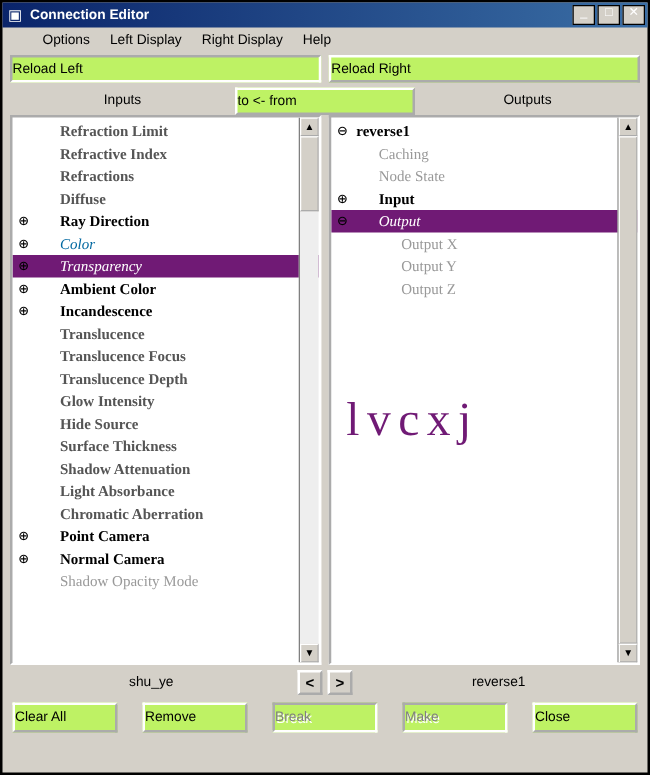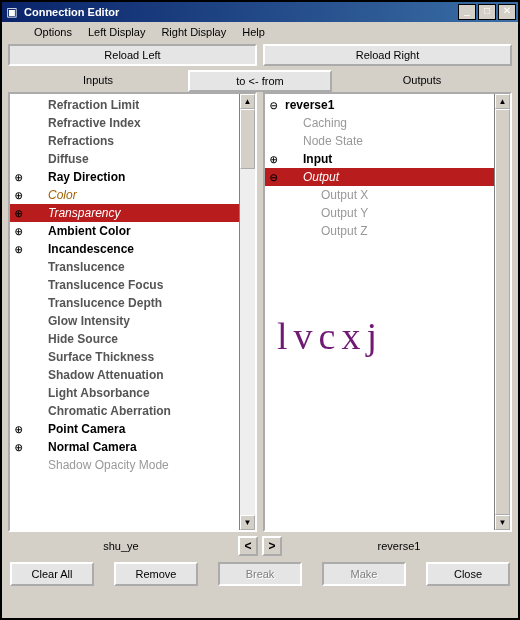--- a/index.html
+++ b/index.html
@@ -6,44 +6,44 @@
 .window{width:520px;height:620px;background:#d4d0c8;border:2px solid #000;box-sizing:border-box;position:relative;}
 .titlebar{height:20px;background:linear-gradient(to right,#0a246a,#3a6ea5);color:#fff;display:flex;align-items:center;padding:0 2px;}
 .titlebar .icon{width:16px;height:16px;margin-right:4px;display:flex;align-items:center;justify-content:center;font-size:12px;}
 .titlebar .title{font-weight:bold;flex:1;}
 .titlebar .winbtns{display:flex;gap:0;}
 .titlebar .winbtn{width:16px;height:14px;background:#d4d0c8;border:1px solid #000;font-size:10px;line-height:12px;text-align:center;margin-left:2px;cursor:default;}
 .menubar{display:flex;gap:0;padding:2px 4px;margin-left:20px;}
 .menubar .m{padding:2px 8px;cursor:default;}
 .content{padding:2px 6px 4px 6px;}
 .row{display:flex;gap:6px;}
-.btn3d{background:#e5e5e5;border:2px outset #fff;height:22px;display:flex;align-items:center;justify-content:center;cursor:default;box-sizing:border-box;}
+.btn3d{background:#bef264;border:2px outset #fff;height:22px;display:flex;align-items:center;justify-content:flex-start;cursor:default;box-sizing:border-box;}
 .btn3d.sunken{border:2px inset #fff;}
 .reload{flex:1;}
 .midrow{display:flex;margin-top:4px;}
 .midrow .lbl{flex:1;text-align:center;padding:4px 0;}
 .midrow .tofrom{width:144px;}
 .panels{display:flex;gap:6px;height:440px;}
 .panel{flex:1;background:#fff;border:2px inset #fff;position:relative;box-sizing:border-box;overflow:hidden;}
 .scroll{position:absolute;top:0;right:0;width:15px;height:100%;background:#eee;border-left:1px solid #808080;}
 .scroll .up,.scroll .down{height:15px;background:#d4d0c8;border:1px outset #fff;box-sizing:border-box;font-size:8px;text-align:center;line-height:13px;}
 .scroll .down{position:absolute;bottom:0;left:0;right:0;}
 .scroll .thumb{position:absolute;top:15px;left:0;right:0;height:60px;background:#d4d0c8;border:1px outset #fff;box-sizing:border-box;}
 .rightpanel .scroll .thumb{height:calc(100% - 30px);} 
 .list{padding:2px 0;}
 .item{display:flex;align-items:center;height:18px;font-size:12px;}
 .item .exp{width:18px;text-align:center;color:#000;font-family:monospace;font-size:13px;}
 .item .exp.minus::before{content:"⊖";}
 .item .exp.plus::before{content:"⊕";}
-.item .txt{flex:1;padding-left:2px;}
+.item .txt{flex:1;padding-left:2px;font-family:Liberation Serif, serif;}
 .item.bold .txt{font-weight:bold;}
 .item.gray .txt{color:#999;}
 .item.darkgray .txt{color:#555;font-weight:bold;}
-.item.italic .txt{font-style:italic;font-weight:normal;color:#a16207;}
-.item.sel{background:#b91c1c;}
+.item.italic .txt{font-style:italic;font-weight:normal;color:#0369a1;}
+.item.sel{background:#701a75;}
 .item.sel .txt{color:#fff;font-style:italic;}
 .indent1 .txt{padding-left:20px;}
 .indent2 .txt{padding-left:38px;}
 .watermark{position:absolute;left:12px;top:220px;color:#701a75;font-family:"Times New Roman",serif;font-size:38px;letter-spacing:6px;pointer-events:none;}
 .statusrow{display:flex;align-items:center;margin-top:4px;gap:4px;}
 .statusrow .sbox{flex:1;text-align:center;padding:4px 0;}
 .sqbtn{width:20px;height:20px;border:2px outset #fff;background:#d4d0c8;text-align:center;line-height:16px;font-weight:bold;font-size:12px;box-sizing:border-box;}
 .bottomrow{display:flex;gap:20px;margin-top:6px;padding:0 2px;}
 .bottomrow .b{flex:1;height:24px;}
 .bottomrow .b.sunken{color:#808080;text-shadow:1px 1px 0 #fff;}

